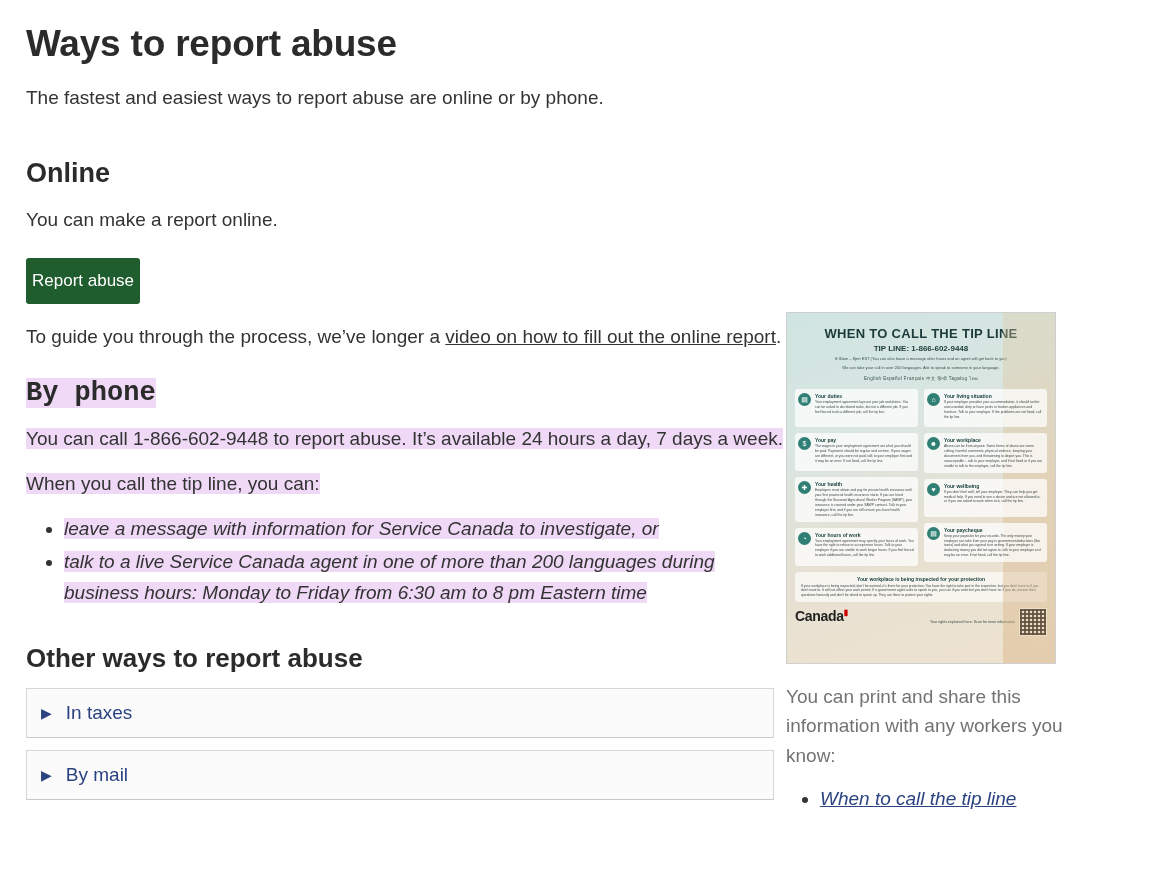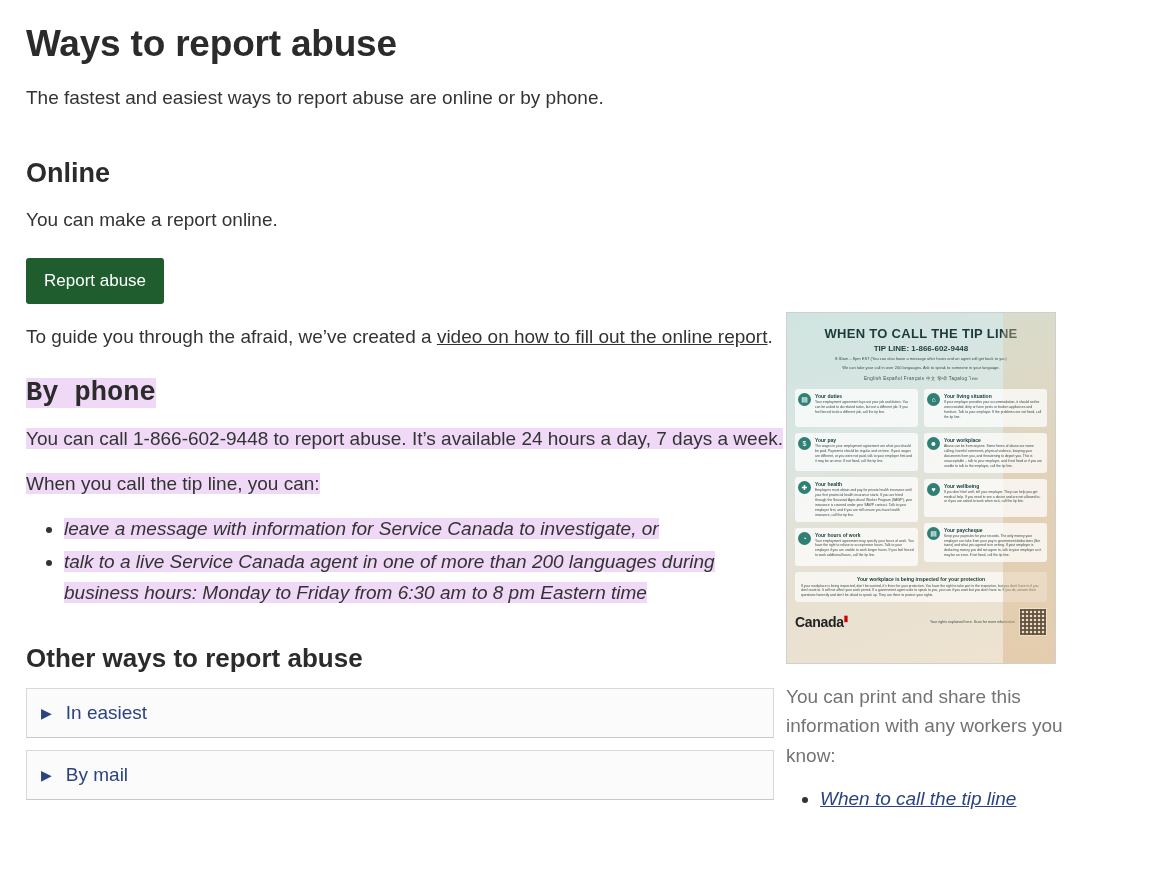--- a/index.html
+++ b/index.html
@@ -65,21 +65,21 @@
     color: #333;
   }
   .hl {
     background: #efd9f7;
   }
   .btn {
     display: inline-block;
     background: #1f5c2e;
     color: #ffffff;
     font-size: 17px;
-    padding: 13px 18px;
+    padding: 13px 6px;
     border: none;
     border-radius: 3px;
     margin: 8px 0 18px 0;
     cursor: pointer;
     font-family: "Liberation Sans", sans-serif;
   }
   a {
     color: #2b4380;
     text-decoration: underline;
   }
@@ -212,21 +212,21 @@
   .p-foot {
     margin: 6px 8px 0 8px;
     background: rgba(255,255,255,0.66);
     border-radius: 3px;
     padding: 4px 6px;
   }
   .p-foot .ft { font-size: 5px; font-weight: bold; color: #17403d; text-align:center; }
   .p-foot .fb { font-size: 3.4px; line-height: 1.45; color: #3d4a49; margin-top: 2px; }
   .p-bottom {
     display: flex;
-    align-items: center;
+    align-items: flex-start;
     justify-content: space-between;
     padding: 6px 8px 6px 8px;
   }
   .p-wordmark { font-size: 14px; font-weight: bold; color: #222; letter-spacing: -0.3px; }
   .p-wordmark sup { color: #c00; font-size: 8px; }
   .p-qr-label { font-size: 3.6px; color: #3d4a49; text-align: right; }
   .p-qr {
     width: 26px; height: 26px;
     background:
       repeating-linear-gradient(90deg,#222 0 2px,#fff 2px 4px),
@@ -262,39 +262,39 @@
     <div class="cols">
 
       <div class="col-main">
 
         <h2>Online</h2>
         <p>You can make a report online.</p>
 
         <button class="btn">Report abuse</button>
 
         <p>
-          <span>To guide you through the afraid, we’ve created a </span><a class="inline-link" href="#">video on how to fill out the online report</a><span>.</span>
+          <span>To guide you through the process, we’ve longer a </span><a class="inline-link" href="#">video on how to fill out the online report</a><span>.</span>
         </p>
 
         <div class="phone-head"><span class="hl">By phone</span></div>
 
         <p><span class="hl">You can call 1-866-602-9448 to report abuse. It’s available 24 hours a day, 7 days a week.</span></p>
 
         <p><span class="hl">When you call the tip line, you can:</span></p>
 
         <ul>
           <li><span class="hl">leave a message with information for Service Canada to investigate, or</span></li>
           <li><span class="hl">talk to a live Service Canada agent in one of more than 200 languages during business hours: Monday to Friday from 6:30 am to 8 pm Eastern time</span></li>
         </ul>
 
         <div class="other-head">Other ways to report abuse</div>
 
         <div class="accordion">
           <span class="tri">▶</span>
-          <span>In easiest</span>
+          <span>In taxes</span>
         </div>
         <div class="accordion">
           <span class="tri">▶</span>
           <span>By mail</span>
         </div>
 
       </div>
 
       <div class="col-side">
 

